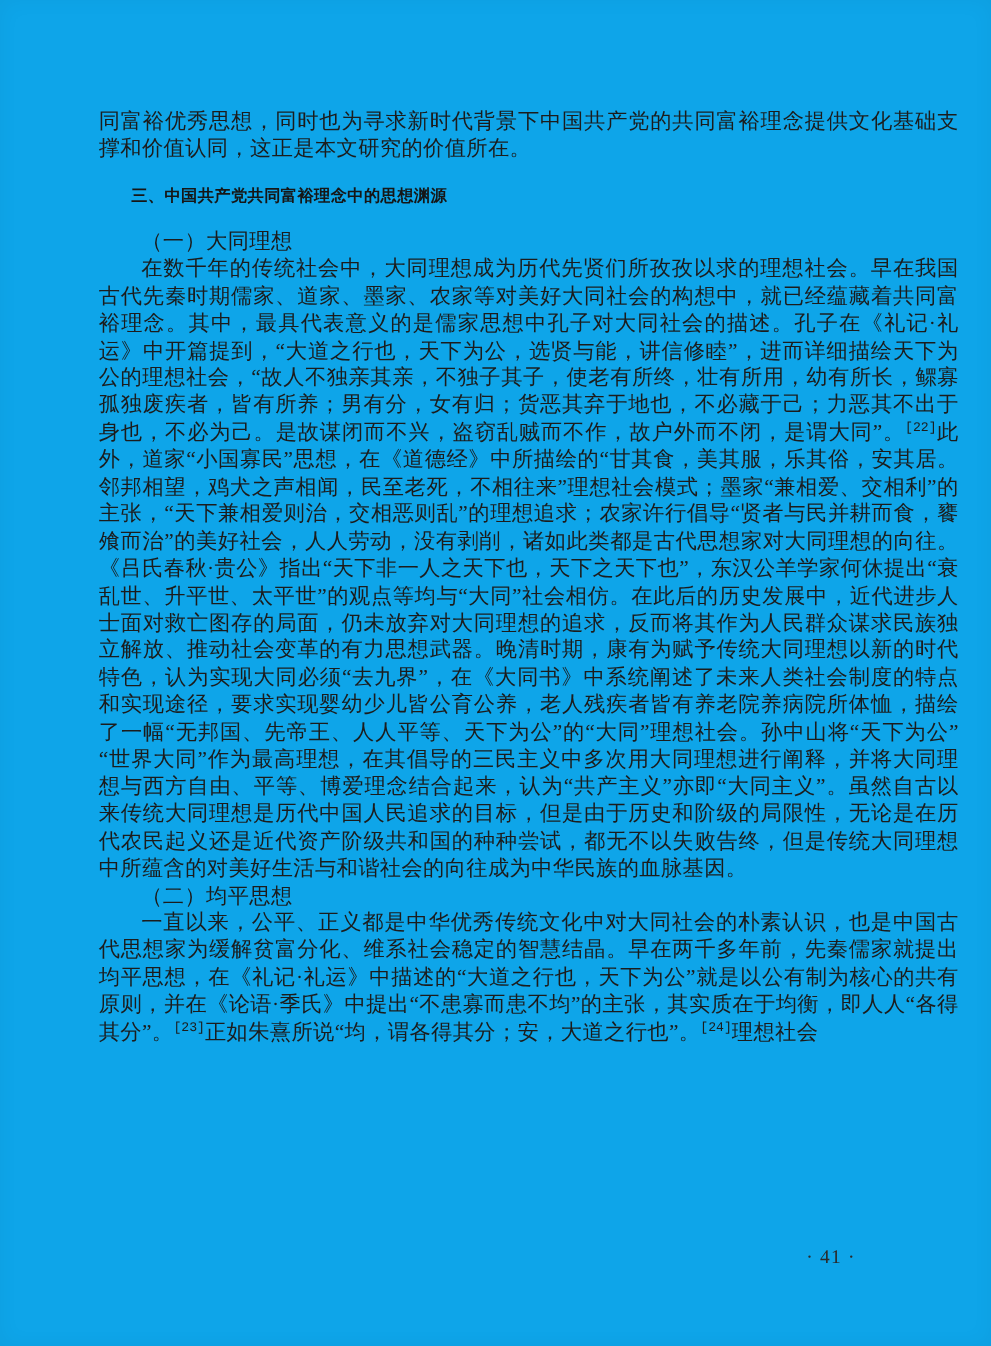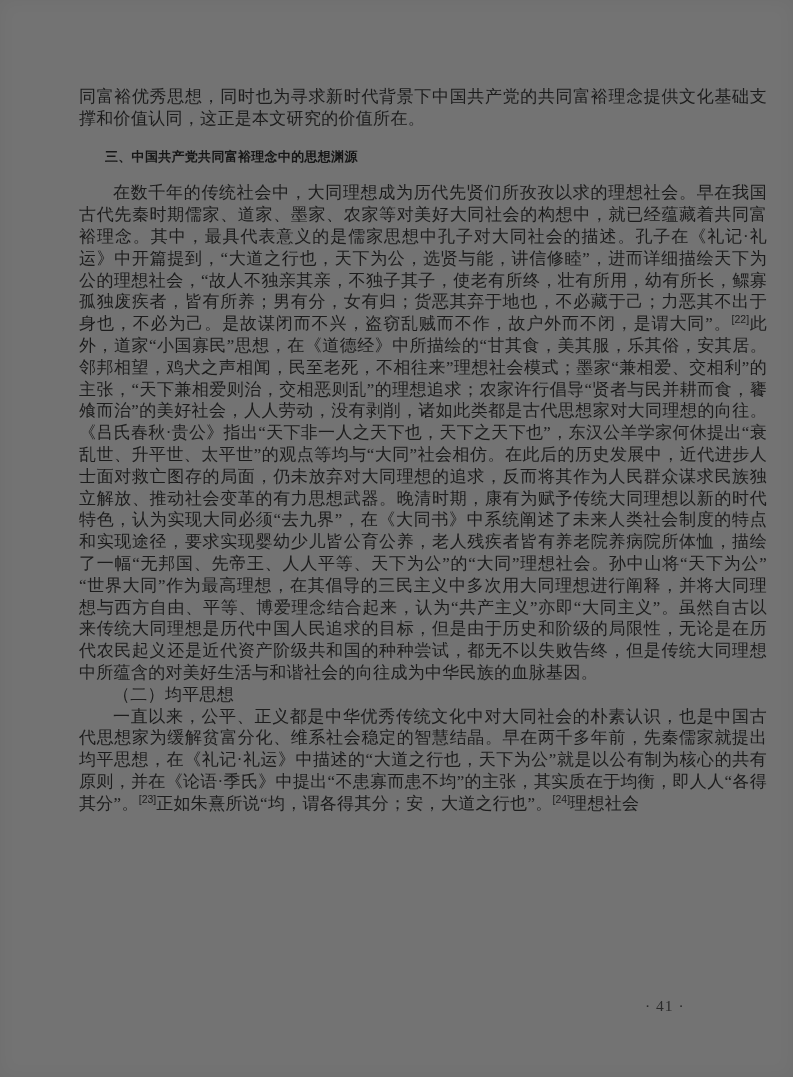--- a/index.html
+++ b/index.html
@@ -4,21 +4,21 @@
 <style>
   html, body { margin: 0; padding: 0; }
   body {
     width: 793px; height: 1077px;
     background: #f2f2f1;
     font-family: "Liberation Serif", "DejaVu Serif", serif;
   }
   .page {
     position: relative;
     width: 793px; height: 1077px;
-    background: #737373;
+    background: #0ea5e9;
     box-shadow: inset 0 0 18px rgba(0,0,0,0.045);
     overflow: hidden;
   }
   .text-block {
     position: absolute;
     left: 79px; top: 86px; width: 688px;
     color: #1c1c1c;
     font-size: 17px;
     line-height: 21.8px;
     text-align: justify;
@@ -37,21 +37,21 @@
     line-height: 21.8px;
     letter-spacing: 0.3px;
   }
   p.body-para { text-indent: 2em; }
   p.subhead { text-indent: 2em; }
   sup.ref {
     font-size: 10.5px;
     line-height: 0;
     vertical-align: 6px;
     letter-spacing: 0;
-    font-family: Liberation Sans, sans-serif;
+    font-family: Liberation Mono, monospace;
   }
   .page-number {
     position: absolute;
     top: 997px;
     left: 645px;
     width: 70px;
     font-size: 15.5px;
     color: #2a2a2a;
     letter-spacing: 1px;
   }
@@ -61,20 +61,21 @@
 
 <div class="page">
 
   <div class="text-block">
 
     <p class="lead">同富裕优秀思想，同时也为寻求新时代背景下中国共产党的共同富裕理念提供文化基础支撑和价值认同，这正是本文研究的价值所在。</p>
 
     <h2 class="section-heading">三、中国共产党共同富裕理念中的思想渊源</h2>
 
 
+    <p class="subhead">（一）大同理想</p>
 
     <p class="body-para"><span>在数千年的传统社会中，大同理想成为历代先贤们所孜孜以求的理想社会。早在我国古代先秦时期儒家、道家、墨家、农家等对美好大同社会的构想中，就已经蕴藏着共同富裕理念。其中，最具代表意义的是儒家思想中孔子对大同社会的描述。孔子在《礼记·礼运》中开篇提到，“大道之行也，天下为公，选贤与能，讲信修睦”，进而详细描绘天下为公的理想社会，“故人不独亲其亲，不独子其子，使老有所终，壮有所用，幼有所长，鳏寡孤独废疾者，皆有所养；男有分，女有归；货恶其弃于地也，不必藏于己；力恶其不出于身也，不必为己。是故谋闭而不兴，盗窃乱贼而不作，故户外而不闭，是谓大同”。</span><sup class="ref">[22]</sup><span>此外，道家“小国寡民”思想，在《道德经》中所描绘的“甘其食，美其服，乐其俗，安其居。邻邦相望，鸡犬之声相闻，民至老死，不相往来”理想社会模式；墨家“兼相爱、交相利”的主张，“天下兼相爱则治，交相恶则乱”的理想追求；农家许行倡导“贤者与民并耕而食，饔飧而治”的美好社会，人人劳动，没有剥削，诸如此类都是古代思想家对大同理想的向往。《吕氏春秋·贵公》指出“天下非一人之天下也，天下之天下也”，东汉公羊学家何休提出“衰乱世、升平世、太平世”的观点等均与“大同”社会相仿。在此后的历史发展中，近代进步人士面对救亡图存的局面，仍未放弃对大同理想的追求，反而将其作为人民群众谋求民族独立解放、推动社会变革的有力思想武器。晚清时期，康有为赋予传统大同理想以新的时代特色，认为实现大同必须“去九界”，在《大同书》中系统阐述了未来人类社会制度的特点和实现途径，要求实现婴幼少儿皆公育公养，老人残疾者皆有养老院养病院所体恤，描绘了一幅“无邦国、先帝王、人人平等、天下为公”的“大同”理想社会。孙中山将“天下为公”“世界大同”作为最高理想，在其倡导的三民主义中多次用大同理想进行阐释，并将大同理想与西方自由、平等、博爱理念结合起来，认为“共产主义”亦即“大同主义”。虽然自古以来传统大同理想是历代中国人民追求的目标，但是由于历史和阶级的局限性，无论是在历代农民起义还是近代资产阶级共和国的种种尝试，都无不以失败告终，但是传统大同理想中所蕴含的对美好生活与和谐社会的向往成为中华民族的血脉基因。</span></p>
 
     <p class="subhead">（二）均平思想</p>
 
     <p class="body-para"><span>一直以来，公平、正义都是中华优秀传统文化中对大同社会的朴素认识，也是中国古代思想家为缓解贫富分化、维系社会稳定的智慧结晶。早在两千多年前，先秦儒家就提出均平思想，在《礼记·礼运》中描述的“大道之行也，天下为公”就是以公有制为核心的共有原则，并在《论语·季氏》中提出“不患寡而患不均”的主张，其实质在于均衡，即人人“各得其分”。</span><sup class="ref">[23]</sup><span>正如朱熹所说“均，谓各得其分；安，大道之行也”。</span><sup class="ref">[24]</sup><span>理想社会</span></p>
 
   </div>
 
   <div class="page-number">· 41 ·</div>

